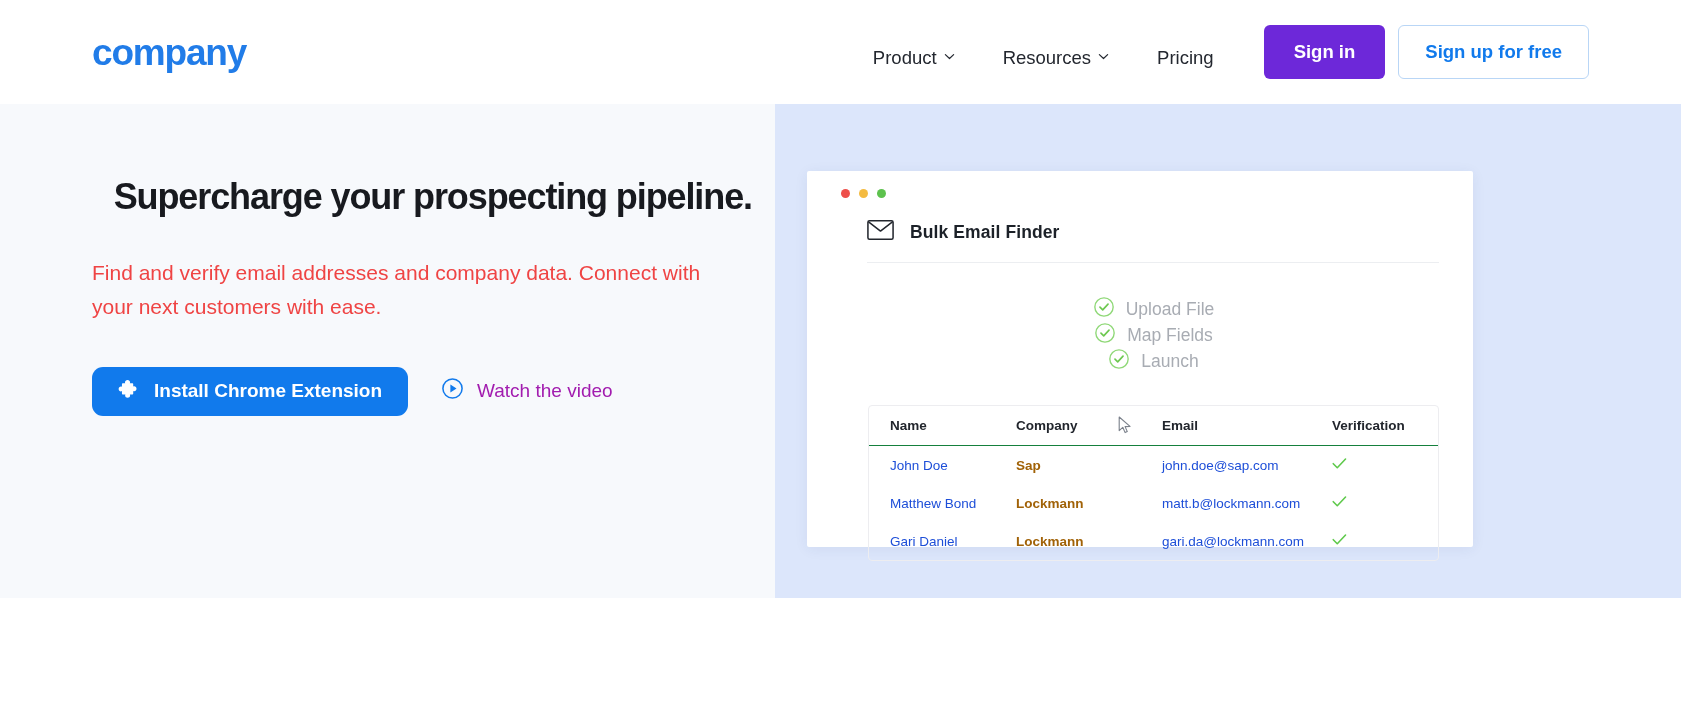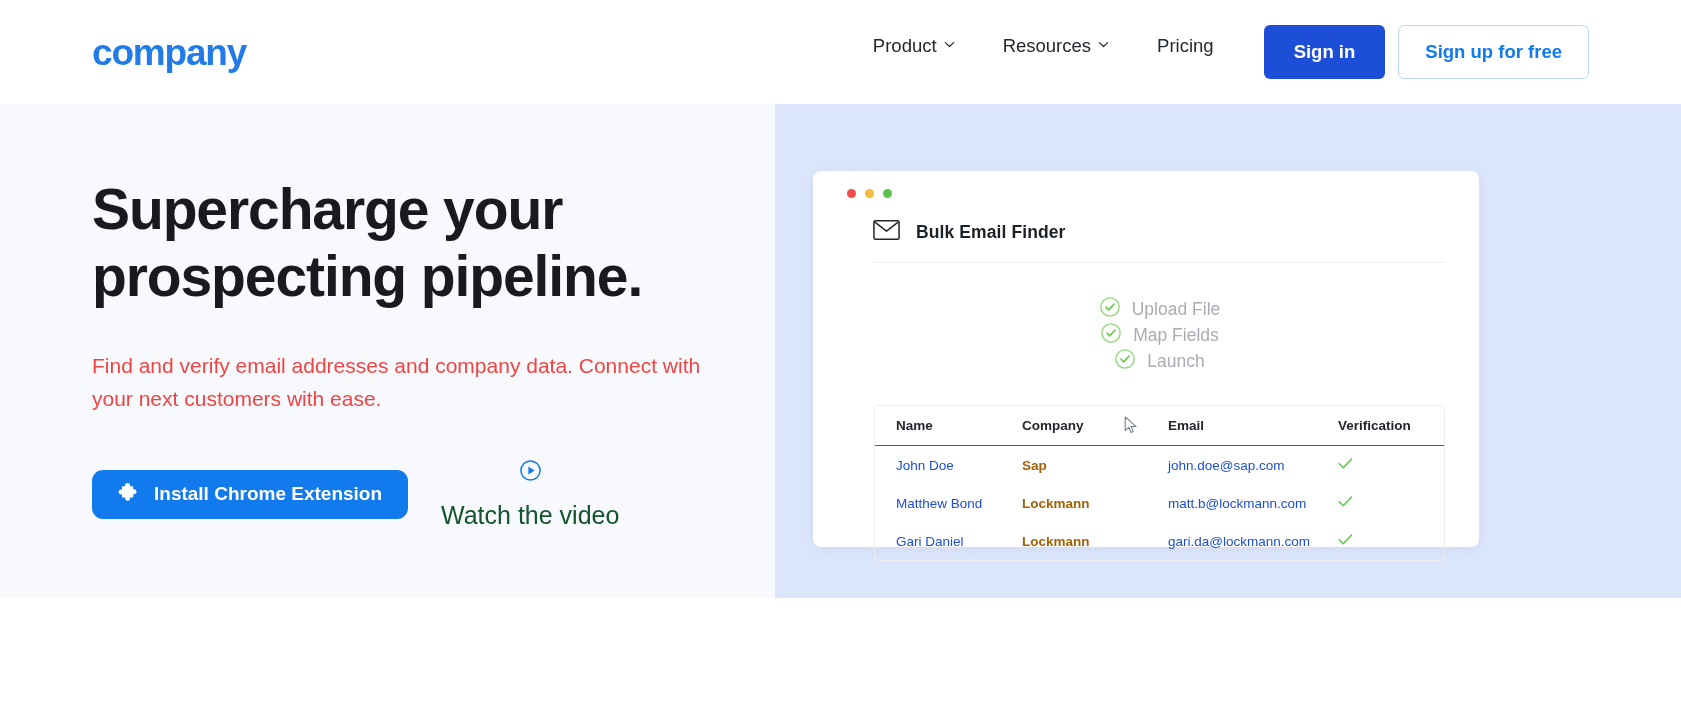--- a/index.html
+++ b/index.html
@@ -26,21 +26,21 @@
     font-weight: 800;
     color: #217ce8;
     letter-spacing: -1.2px;
     line-height: 1;
     cursor: pointer;
     user-select: none;
   }
   .nav {
     margin-left: auto;
     display: flex;
-    align-items: flex-start;
+    align-items: flex-end;
     gap: 0px;
   }
   .nav-item {
     display: flex;
     align-items: center;
     gap: 7px;
     font-size: 18.5px;
     color: #23272f;
     padding: 10px 24px;
     cursor: pointer;
@@ -48,21 +48,21 @@
   }
   .chev {
     display: inline-block;
     width: 11px;
     height: 11px;
     position: relative;
     top: -2px;
   }
   .chev svg { display: block; }
   .btn-signin {
-    background: #1d4ed8;
+    background: #6d28d9;
     color: #ffffff;
     font-size: 18.5px;
     font-weight: 700;
     border: none;
     border-radius: 6px;
     padding: 0 30px;
     height: 54px;
     margin-left: 26px;
     cursor: pointer;
     font-family: "Liberation Sans", sans-serif;
@@ -93,26 +93,27 @@
     width: 775px;
     background: #f7f9fc;
     padding: 72px 0 0 92px;
   }
   .hero-right {
     flex: 1;
     background: #dce6fb;
     position: relative;
   }
   h1.hero-title {
-    font-size: 57px;
+    font-size: 36px;
     line-height: 1.18;
     font-weight: 800;
     color: #181a1f;
     letter-spacing: -1.1px;
     max-width: 660px;
+    text-align: right;
   }
   p.hero-sub {
     margin-top: 38px;
     font-size: 21px;
     line-height: 1.58;
     color: #ef4444;
     max-width: 648px;
     font-weight: 400;
   }
   .cta-row {
@@ -134,37 +135,36 @@
     font-weight: 600;
     cursor: pointer;
     font-family: "Liberation Sans", sans-serif;
     white-space: nowrap;
   }
   .watch-link {
     display: inline-flex;
     align-items: center;
     gap: 13px;
     margin-left: 33px;
-    color: #14532d;
-    font-size: 25px;
+    color: #a21caf;
+    font-size: 19px;
     font-weight: 500;
     cursor: pointer;
     white-space: nowrap;
-    flex-direction: column;
   }
 
   
   .mock-card {
     position: absolute;
-    left: 38px;
+    left: 32px;
     top: 67px;
     width: 666px;
     height: 376px;
     background: #ffffff;
-    border-radius: 8px;
+    border-radius: 2px;
     box-shadow: 0 2px 14px rgba(40,60,110,0.07);
     padding: 17px 34px 0 34px;
   }
   .dots { display: flex; gap: 9px; margin-top: 1px; }
   .dot { width: 9px; height: 9px; border-radius: 50%; }
   .dot.r { background: #ee4f4a; }
   .dot.y { background: #f4bb41; }
   .dot.g { background: #5dc24e; }
 
   .mock-title-row {

